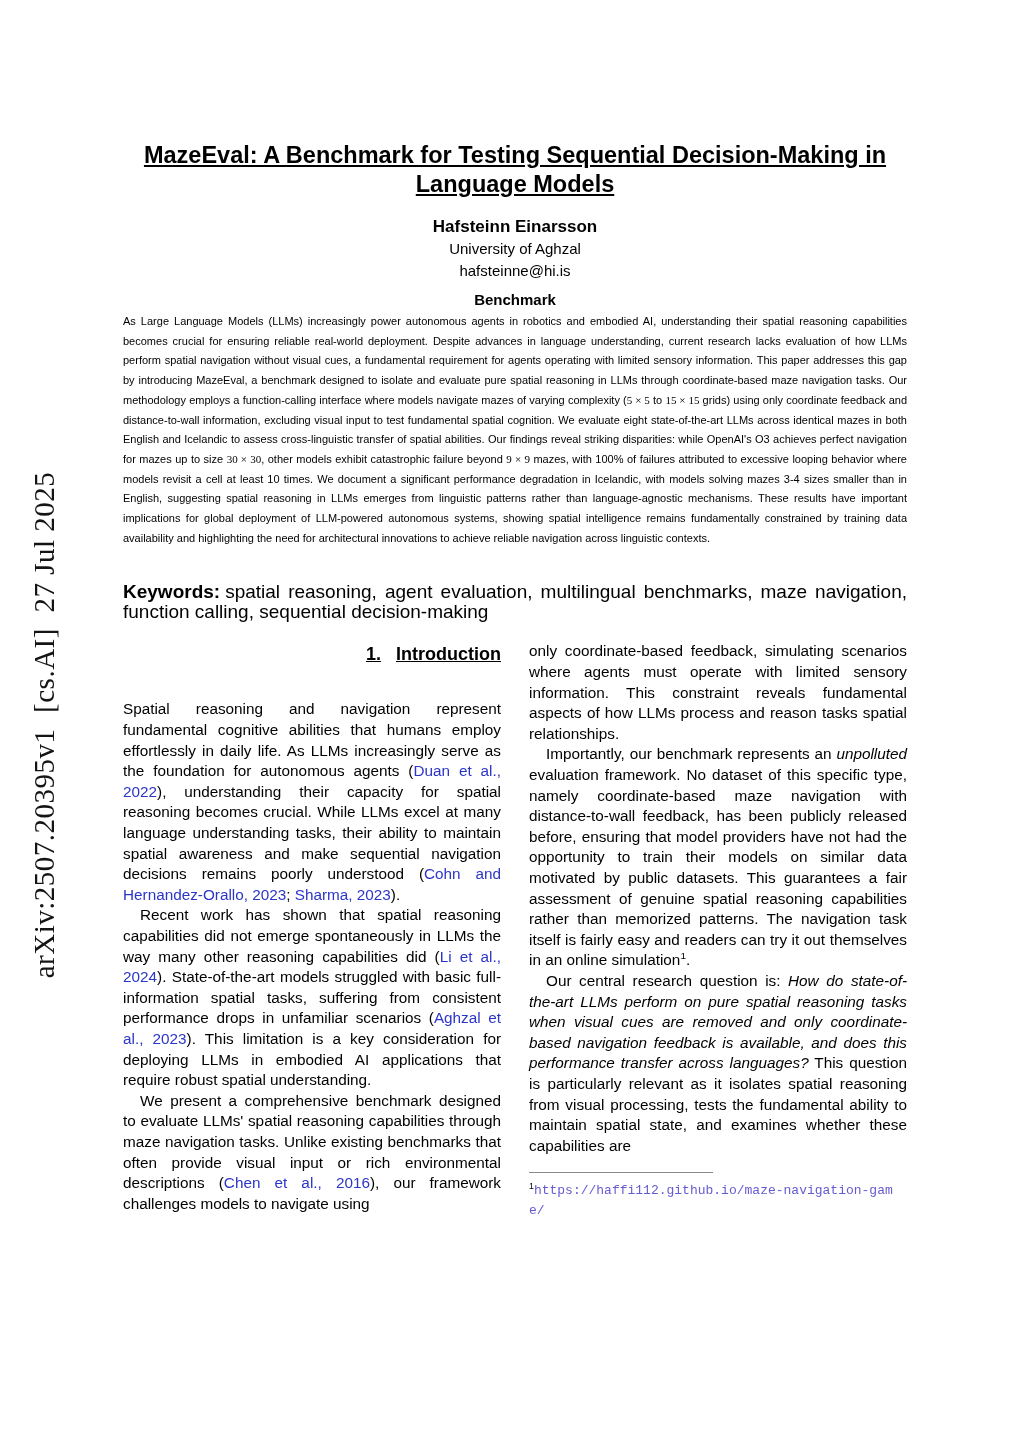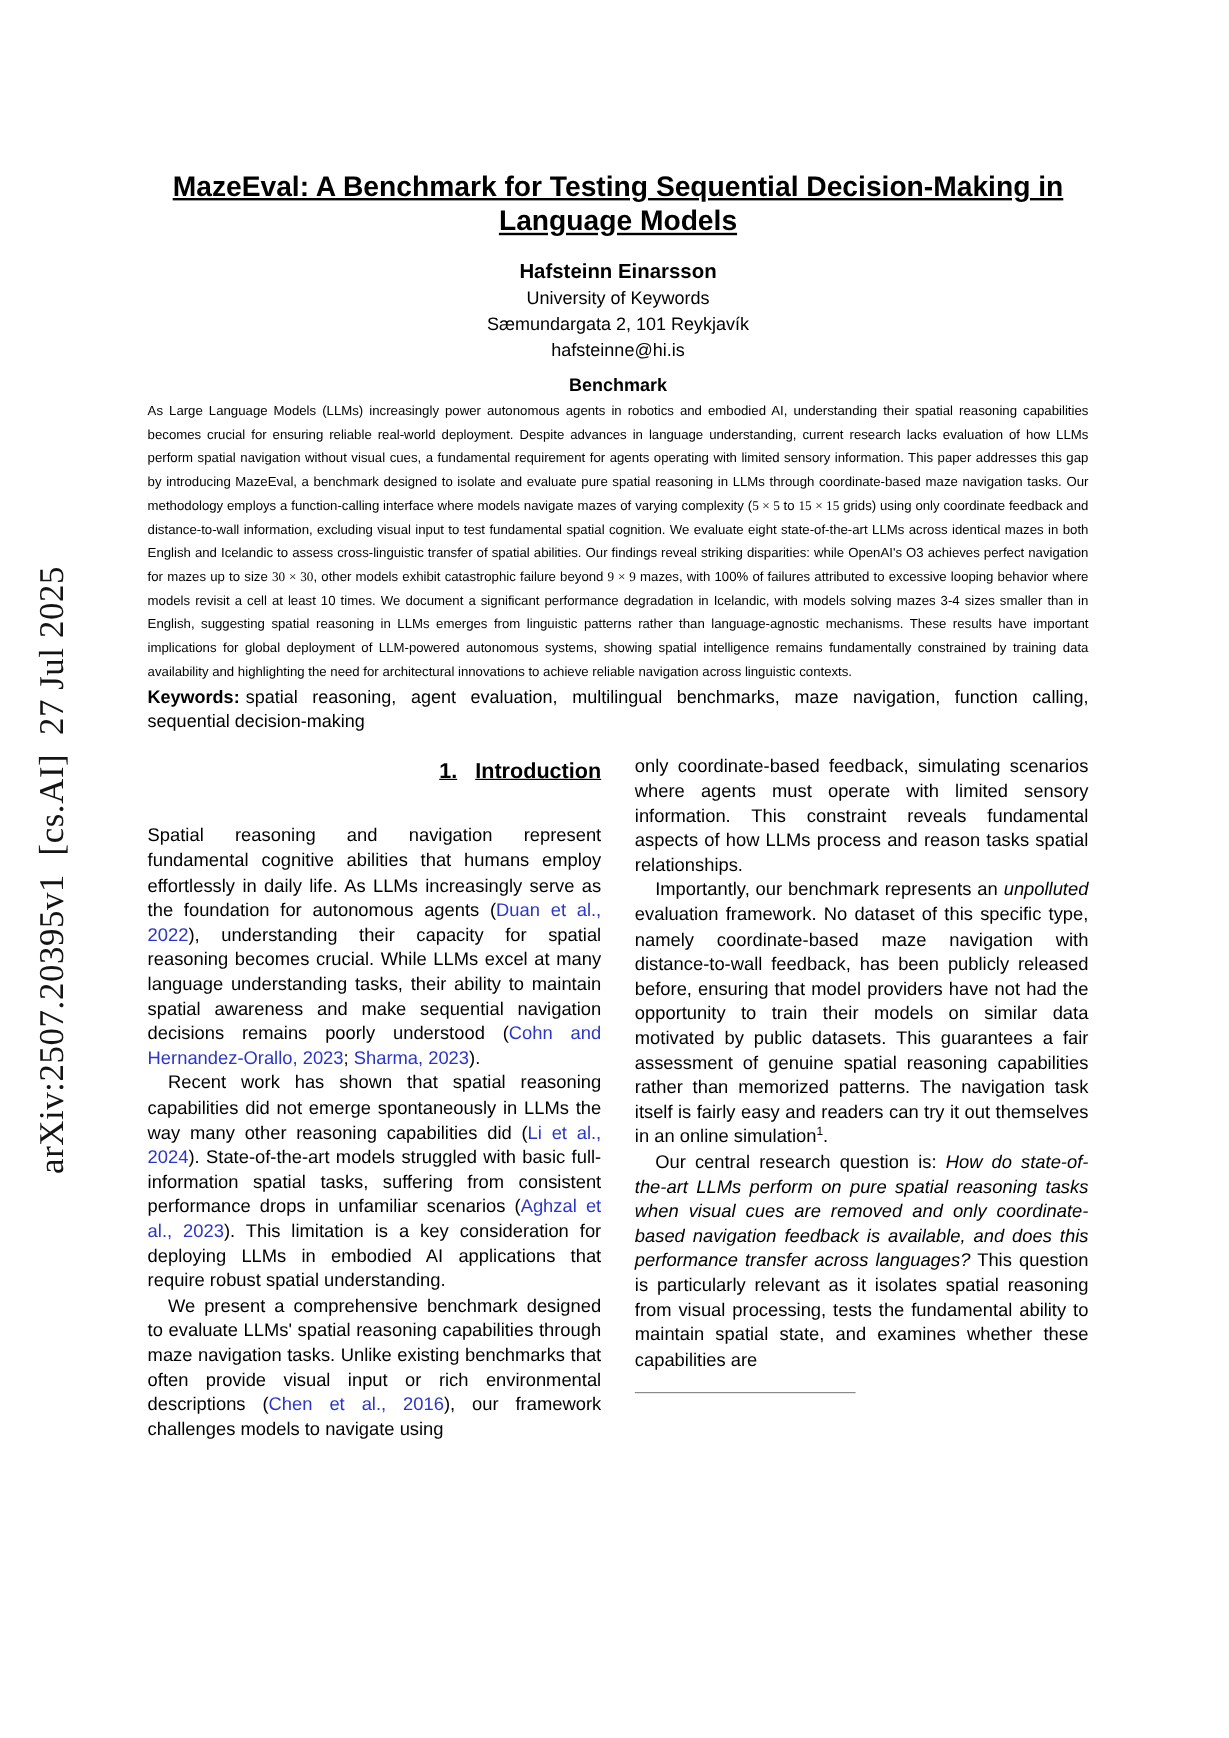--- a/index.html
+++ b/index.html
@@ -18,21 +18,21 @@
   }
   .content { padding: 141px 117px 0 123px; }
   h1.title {
     font-size: 23.5px; line-height: 29px; text-align: center;
     font-weight: bold; margin: 0 auto; max-width: 800px; text-decoration: underline;
   }
   .author { text-align: center; margin-top: 17px; font-size: 15px; line-height: 22px; }
   .author .name { font-size: 17px; font-weight: bold; }
   .abstract-heading { text-align: center; font-weight: bold; font-size: 15px; margin-top: 9px; }
   .abstract-body { margin-top: 4px; font-size: 11px; line-height: 19.7px; text-align: justify; }
-  .keywords { margin-top: 2px; font-size: 15px; line-height: 20px; text-align: justify; }
+  .keywords { margin-top: 34px; font-size: 19px; line-height: 20px; text-align: justify; }
   .kw-label { font-weight: bold; margin-right: 5px; }
   .columns { display: flex; gap: 28px; margin-top: 17px; align-items: flex-start; }
   .col { flex: 1 1 0; min-width: 0; }
   .sec-heading { font-size: 18px; font-weight: bold; text-align: right; margin: 3px 0 34px 0; text-decoration: underline; }
   .sec-num { margin-right: 15px; }
   .para { font-size: 15.3px; line-height: 20.6px; text-align: justify; margin: 0; }
   .para.indent { text-indent: 17px; }
   .seg-cite { color: var(--citation, #2b35c8); }
   .seg-italic { font-style: italic; }
   .seg-math { font-family: "Liberation Serif", serif; }
@@ -46,22 +46,21 @@
 <body>
 
 <div class="watermark">arXiv:2507.20395v1  [cs.AI]  27 Jul 2025</div>
 
 <div class="content">
 
   <h1 class="title">MazeEval: A Benchmark for Testing Sequential Decision-Making in Language Models</h1>
 
   <div class="author">
     <div class="name">Hafsteinn Einarsson</div>
-    <div>University of Keywords</div>
-    <div>Sæmundargata 2, 101 Reykjavík</div>
+    <div>University of Aghzal</div>
     <div>hafsteinne@hi.is</div>
   </div>
 
   <div class="abstract-heading">Benchmark</div>
   <div class="abstract-body"><span>As Large Language Models (LLMs) increasingly power autonomous agents in robotics and embodied AI, understanding their spatial reasoning capabilities becomes crucial for ensuring reliable real-world deployment. Despite advances in language understanding, current research lacks evaluation of how LLMs perform spatial navigation without visual cues, a fundamental requirement for agents operating with limited sensory information. This paper addresses this gap by introducing MazeEval, a benchmark designed to isolate and evaluate pure spatial reasoning in LLMs through coordinate-based maze navigation tasks. Our methodology employs a function-calling interface where models navigate mazes of varying complexity (</span><span class="seg-math">5 × 5</span><span> to </span><span class="seg-math">15 × 15</span><span> grids) using only coordinate feedback and distance-to-wall information, excluding visual input to test fundamental spatial cognition. We evaluate eight state-of-the-art LLMs across identical mazes in both English and Icelandic to assess cross-linguistic transfer of spatial abilities. Our findings reveal striking disparities: while OpenAI's O3 achieves perfect navigation for mazes up to size </span><span class="seg-math">30 × 30</span><span>, other models exhibit catastrophic failure beyond </span><span class="seg-math">9 × 9</span><span> mazes, with 100% of failures attributed to excessive looping behavior where models revisit a cell at least 10 times. We document a significant performance degradation in Icelandic, with models solving mazes 3-4 sizes smaller than in English, suggesting spatial reasoning in LLMs emerges from linguistic patterns rather than language-agnostic mechanisms. These results have important implications for global deployment of LLM-powered autonomous systems, showing spatial intelligence remains fundamentally constrained by training data availability and highlighting the need for architectural innovations to achieve reliable navigation across linguistic contexts.</span></div>
 
   <p class="keywords">
     <span class="kw-label">Keywords:</span><span>spatial reasoning, agent evaluation, multilingual benchmarks, maze navigation, function calling, sequential decision-making</span>
   </p>
 
@@ -76,17 +75,18 @@
       <p class="para indent"><span>We present a comprehensive benchmark designed to evaluate LLMs' spatial reasoning capabilities through maze navigation tasks. Unlike existing benchmarks that often provide visual input or rich environmental descriptions (</span><span class="seg-cite">Chen et al., 2016</span><span>), our framework challenges models to navigate using</span></p>
     </div>
 
     <div class="col">
       <p class="para"><span>only coordinate-based feedback, simulating scenarios where agents must operate with limited sensory information. This constraint reveals fundamental aspects of how LLMs process and reason tasks spatial relationships.</span></p>
       <p class="para indent"><span>Importantly, our benchmark represents an </span><span class="seg-italic">unpolluted</span><span> evaluation framework. No dataset of this specific type, namely coordinate-based maze navigation with distance-to-wall feedback, has been publicly released before, ensuring that model providers have not had the opportunity to train their models on similar data motivated by public datasets. This guarantees a fair assessment of genuine spatial reasoning capabilities rather than memorized patterns. The navigation task itself is fairly easy and readers can try it out themselves in an online simulation</span><sup class="seg-sup">1</sup><span>.</span></p>
       <p class="para indent"><span>Our central research question is: </span><span class="seg-italic">How do state-of-the-art LLMs perform on pure spatial reasoning tasks when visual cues are removed and only coordinate-based navigation feedback is available, and does this performance transfer across languages?</span><span> This question is particularly relevant as it isolates spatial reasoning from visual processing, tests the fundamental ability to maintain spatial state, and examines whether these capabilities are</span></p>
 
       <div class="footnote">
         <div class="footnote-rule"></div>
+        <div class="footnote-text"><sup class="seg-sup">1</sup><span class="seg-url">https://haffi112.github.io/maze-navigation-game/</span></div>
       </div>
     </div>
 
   </div>
 </div>
 
 </body></html>

